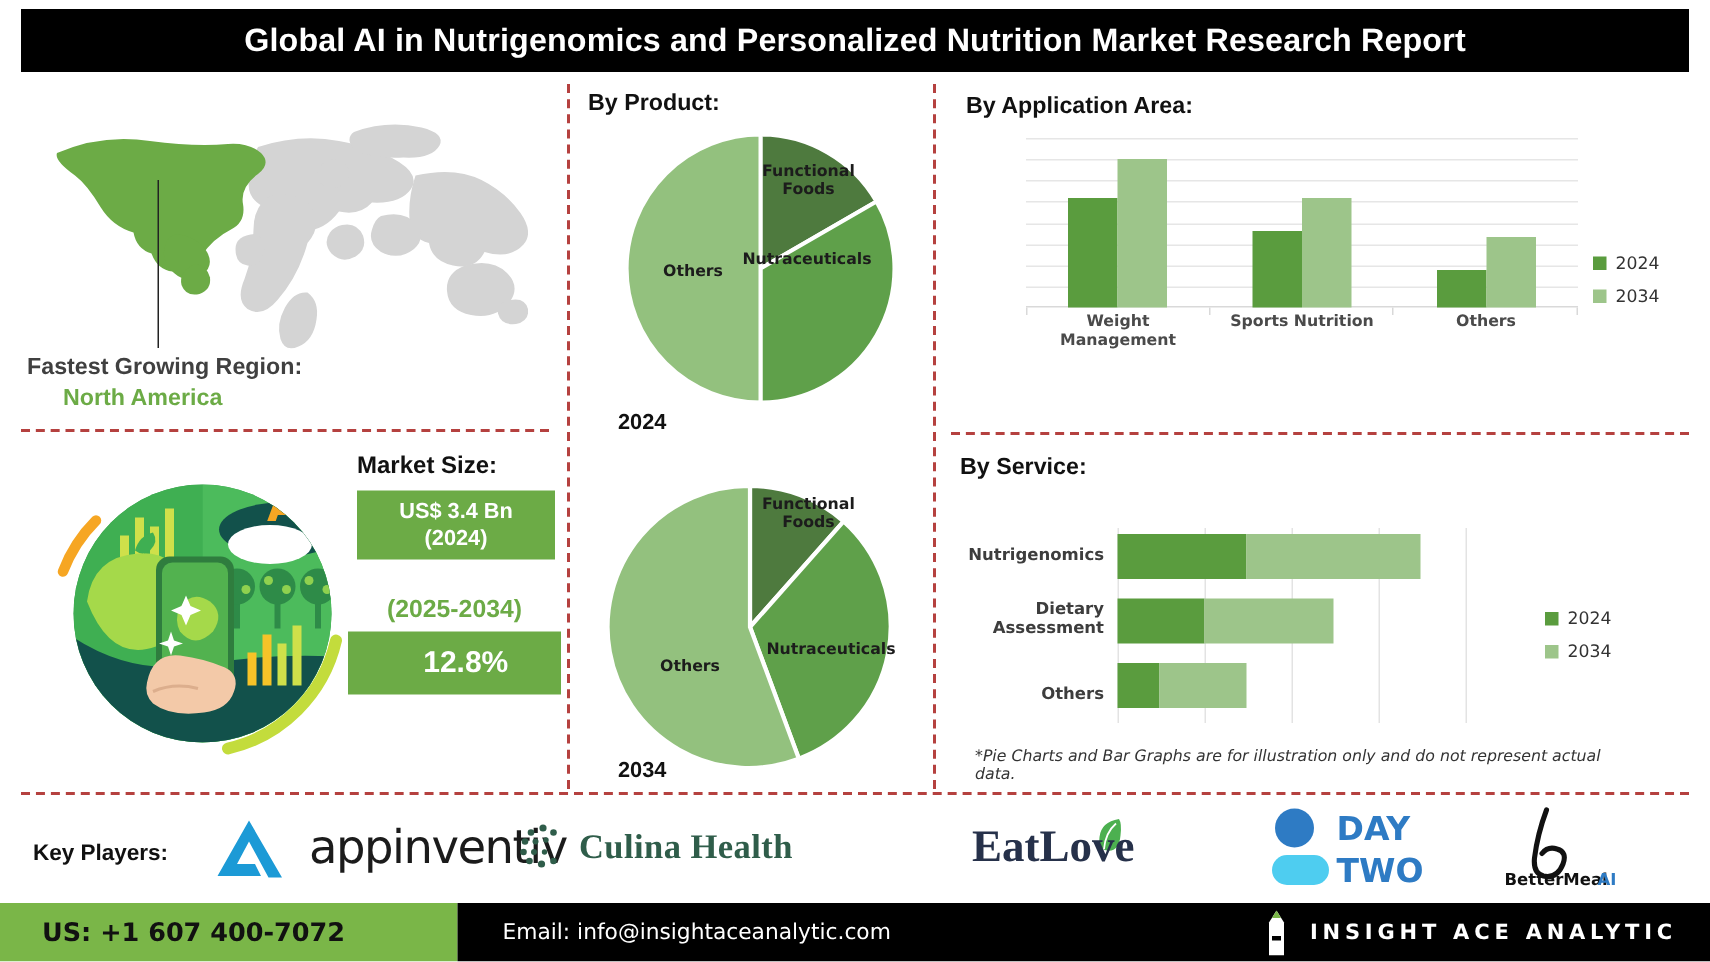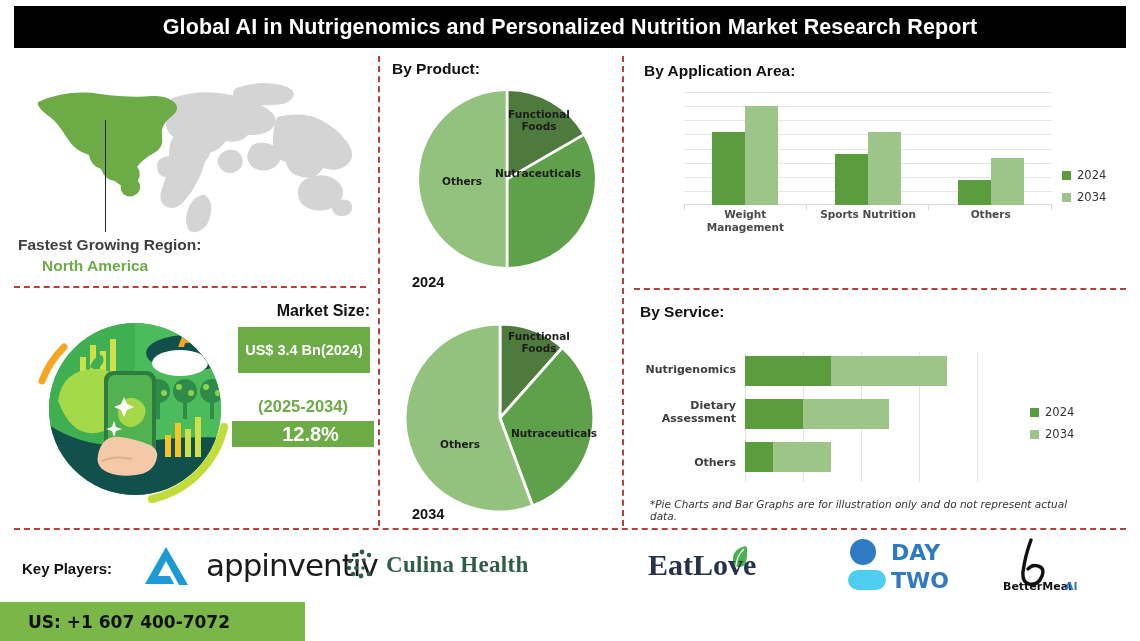--- a/index.html
+++ b/index.html
@@ -20,29 +20,29 @@
   .map-wrap{position:absolute;left:22px;top:72px;width:330px;height:165px;}
   .map-wrap svg{width:100%;height:100%;display:block;}
   .leaderline{position:absolute;left:105px;top:120px;width:1px;height:112px;background:#222;}
   .fastest{position:absolute;left:18px;top:236px;width:300px;}
   .fastest .lbl{font-size:15.5px;font-weight:bold;color:#404040;}
   .fastest .val{font-size:15.5px;font-weight:bold;color:#6cab46;margin-top:3px;margin-left:24px;}
 
   .illus{position:absolute;left:28px;top:305px;width:214px;height:212px;}
   .illus svg{width:100%;height:100%;display:block;}
 
-  .ms-block{position:absolute;left:238px;top:302px;width:132px;text-align:right;}
+  .ms-block{position:absolute;left:238px;top:302px;width:132px;text-align:left;}
   .ms-title{font-size:16px;font-weight:bold;color:#111;margin-bottom:7px;}
-  .greenbox{background:#6cab46;color:#fff;font-weight:bold;display:flex;flex-direction:row;
+  .greenbox{background:#6cab46;color:#fff;font-weight:bold;display:flex;flex-direction:column;
             align-items:center;justify-content:center;}
   .ms-box{height:46px;font-size:14.5px;line-height:1.25;}
   .cagr-block{position:absolute;left:232px;top:395px;width:142px;text-align:center;}
   .cagr-title{font-size:19px;font-weight:bold;color:#111;}
   .cagr-years{font-size:16.5px;font-weight:bold;color:#6cab46;margin:2px 0 5px;}
-  .cagr-box{height:26px;font-size:20px;padding-left:15px;}
+  .cagr-box{height:42px;font-size:20px;padding-left:15px;}
 
   
   .sec-title{position:absolute;font-size:15.5px;font-weight:bold;color:#111;}
   .pie{position:absolute;}
   .pie svg{display:block;}
   .pie-label{position:absolute;font-size:10.5px;font-weight:bold;color:#1c1c1c;
              font-family:"DejaVu Sans",sans-serif;text-align:center;line-height:1.15;}
   .pie-year{position:absolute;font-size:14.5px;font-weight:bold;color:#111;}
 
   
@@ -383,15 +383,26 @@
       <rect x="3" y="32" width="38" height="20" rx="10" fill="#4ecdf0"></rect>
       <text x="46" y="22" font-family="DejaVu Sans, sans-serif" font-size="22" font-weight="bold" fill="#2e7bc4">DAY</text>
       <text x="46" y="50" font-family="DejaVu Sans, sans-serif" font-size="22" font-weight="bold" fill="#2e7bc4">TWO</text>
     </svg>
   </div>
 
   <div class="footer">
     <div class="f-green">
       <span>US: +1 607 400-7072</span>
     </div>
+    <div class="f-black">
+      <span class="email">Email: info@insightaceanalytic.com</span>
+      <div class="brand">
+        <svg width="20" height="30" viewBox="0 0 20 30">
+          <path d="M10 0 L15 8 L15 30 L5 30 L5 8 Z" fill="#fff"></path>
+          <path d="M10 0 L13 5 L7 5 Z" fill="#7ab648"></path>
+          <rect x="7" y="17" width="6" height="3" fill="#000"></rect>
+        </svg>
+        <span class="bname">INSIGHT ACE ANALYTIC</span>
+      </div>
+    </div>
   </div>
 
 </div>
 
 </body></html>

